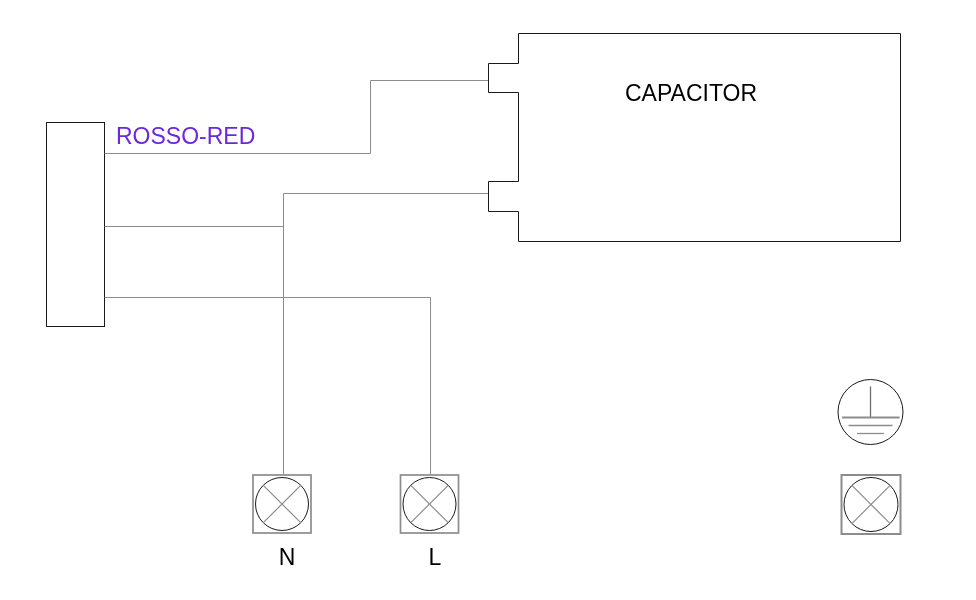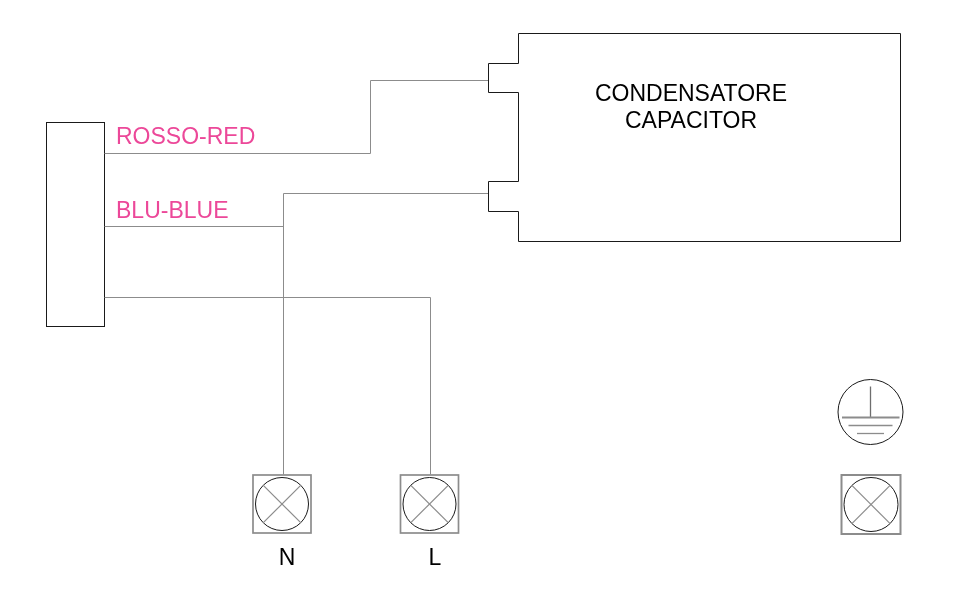--- a/index.html
+++ b/index.html
@@ -21,21 +21,21 @@
     left: 0;
     top: 0;
     width: 976px;
     height: 600px;
   }
   .lbl {
     position: absolute;
     font-size: 23px;
     line-height: 24px;
     white-space: nowrap;
-    color: #ec4899;
+    color: #6d28d9;
     text-align: right;
   }
   .cap-title {
     position: absolute;
     left: 488px;
     top: 80px;
     width: 406px;
     text-align: center;
     font-size: 23px;
     line-height: 27px;
@@ -93,23 +93,21 @@
 
     <g>
       <rect x="841.5" y="475" width="59" height="59" fill="none" stroke="#8c8c8c" stroke-width="2"></rect>
       <circle cx="871" cy="504.5" r="27" fill="none" stroke="#1a1a1a" stroke-width="1"></circle>
       <line x1="851.9" y1="485.4" x2="890.1" y2="523.6" stroke="#8c8c8c" stroke-width="1.2"></line>
       <line x1="890.1" y1="485.4" x2="851.9" y2="523.6" stroke="#8c8c8c" stroke-width="1.2"></line>
     </g>
   </svg>
 
   <div class="lbl" style="left:116px; top:124px">ROSSO-RED</div>
-  <div class="lbl" style="left:116px; top:198px">BLU-BLUE</div>
 
   <div class="cap-title">
-    <div>CONDENSATORE</div>
     <div>CAPACITOR</div>
   </div>
 
   <div class="term-lbl" style="left:257px; top:545px">N</div>
   <div class="term-lbl" style="left:405px; top:545px">L</div>
 
 </div>
 
 </body></html>

